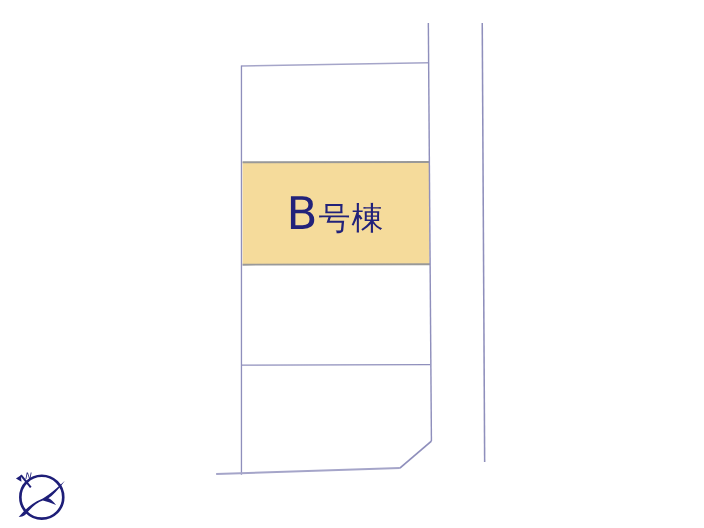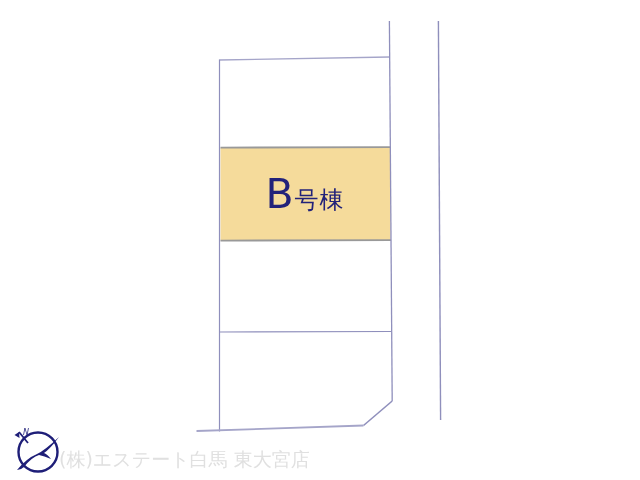--- a/index.html
+++ b/index.html
@@ -9,21 +9,21 @@
     background:#ffffff;
     overflow:hidden;
     font-family:"DejaVu Sans","Liberation Sans",sans-serif;
   }
   .plot-svg{position:absolute;left:0;top:0;width:640px;height:480px;}
   .lot-label{
     position:absolute;
     left:220px;top:147px;width:170px;height:94px;
     text-align:center;
     line-height:94px;
-    font-size:24px;
+    font-size:29px;
     letter-spacing:1px;
     color:#22227A;
     font-family:"DejaVu Sans","Liberation Sans",sans-serif;
     user-select:none;
   }
   .lot-label::first-letter{
     font-size:41px;
   }
   .footer-logo{
     position:absolute;left:13px;top:426px;width:52px;height:50px;
@@ -66,15 +66,14 @@
 
   <div class="lot-label">B号棟</div>
 
   <svg class="footer-logo" viewBox="0 0 52 50" xmlns="http://www.w3.org/2000/svg">
     <circle cx="25" cy="26" r="19.5" fill="none" stroke="#1E1E78" stroke-width="2.4"></circle>
     <path d="M15,17 L6,6" stroke="#1E1E78" stroke-width="1.8" fill="none"></path>
     <path d="M6,6 L6.5,12 L1.5,9 Z" fill="#1E1E78"></path>
     <text x="10" y="9" font-size="8" font-family="DejaVu Sans, sans-serif" fill="#1E1E78" font-style="italic">N</text>
     <path d="M4,44 Q14,32 24,28 Q31,25 46,11 Q37,23 31,27 Q34,28 38,33 Q31,30 26,29 Q19,31 11,41 Q8,44 4,44 Z" fill="#1E1E78"></path>
   </svg>
-  <span class="company-name">(株)エステート白馬 東大宮店</span>
 
 </div>
 
 </body></html>

